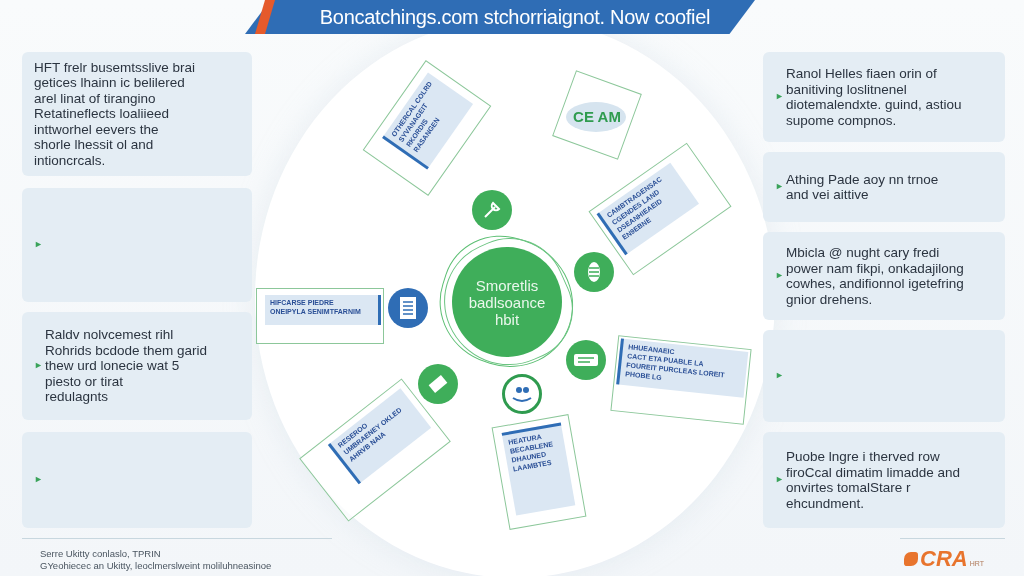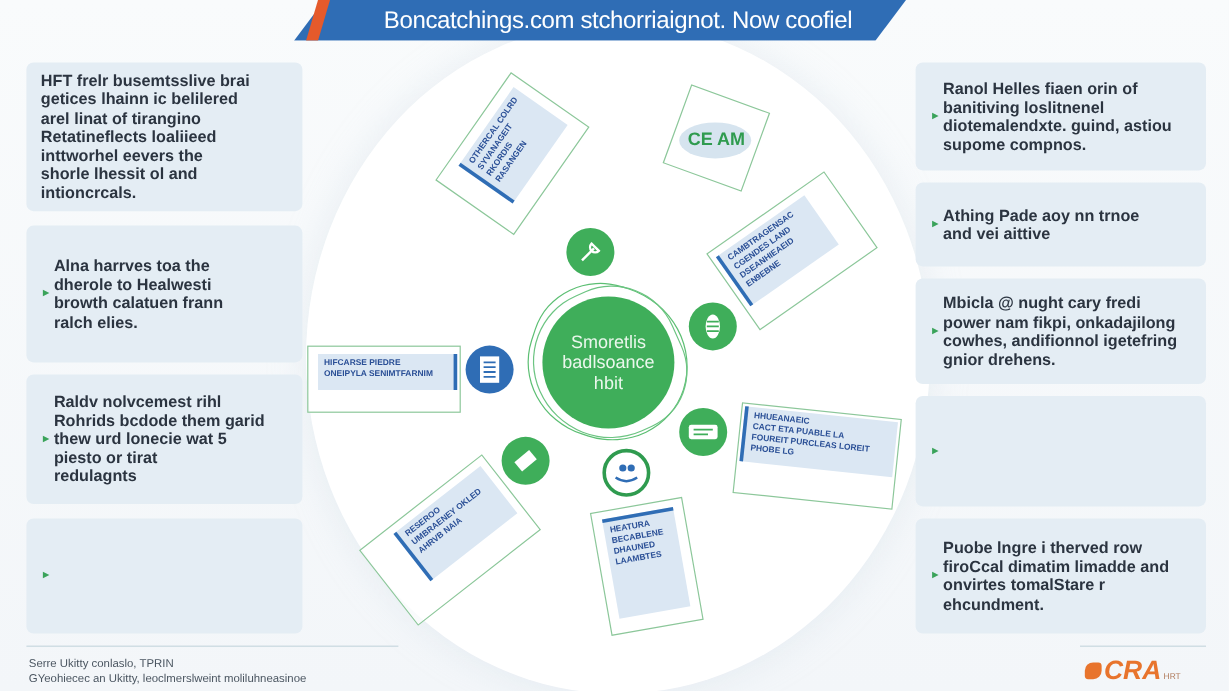--- a/index.html
+++ b/index.html
@@ -11,21 +11,21 @@
 
   
   .banner { position: absolute; left: 245px; top: 0; width: 510px; height: 34px; background: #2f6db5; clip-path: polygon(5% 0, 100% 0, 95% 100%, 0 100%); display: flex; align-items: center; justify-content: center; }
   .banner-stripe { position: absolute; left: 255px; top: 0; width: 20px; height: 34px; background: #e55a2b; clip-path: polygon(50% 0, 100% 0, 50% 100%, 0 100%); }
   .banner-title { color: #ffffff; font-size: 20px; letter-spacing: -0.3px; padding-left: 30px; }
 
   
   .card { position: absolute; background: #e4edf4; border-radius: 6px; color: #2b3440; font-size: 13.5px; line-height: 15.5px; padding: 0 12px; display: flex; align-items: center; }
   .card.left { left: 22px; width: 230px; }
   .card.right { left: 763px; width: 242px; }
-  .card .text { white-space: pre-line; font-weight: bold; }
+  .card .text { white-space: pre-line; }
   .bullet { color: #3aa35a; font-size: 9px; margin-right: 2px; }
 
   
   .hub { position: absolute; left: 452px; top: 247px; width: 110px; height: 110px; border-radius: 50%; background: #3fae5a; display: flex; align-items: center; justify-content: center; text-align: center; color: #eaf7ec; font-size: 15px; line-height: 17px; white-space: pre-line; }
   .hub-ring { position: absolute; left: 440px; top: 238px; width: 134px; height: 128px; border: 1.5px solid #5cbf73; border-radius: 46% 54% 50% 50%; transform: rotate(18deg); }
   .hub-ring2 { position: absolute; left: 445px; top: 240px; width: 124px; height: 126px; border: 1.5px solid #6cc482; border-radius: 52% 48% 44% 56%; transform: rotate(-24deg); }
 
   
   .icon-circle { position: absolute; width: 40px; height: 40px; border-radius: 50%; display: flex; align-items: center; justify-content: center; }
   .icon-circle.green { background: #3fae5a; }
@@ -36,21 +36,21 @@
   .ticket { position: absolute; border: 1.5px solid #8cc79a; background: rgba(255,255,255,0.7); }
   .ticket-inner { position: absolute; background: #dbe7f3; border-left: 3px solid #2f6db5; color: #2a4f96; font-size: 7px; font-weight: bold; padding: 3px 5px; line-height: 9px; overflow: hidden; white-space: pre-line; }
 
   .ceam-box { position: absolute; left: 562px; top: 80px; width: 70px; height: 70px; border: 1.5px solid #8cc79a; transform: rotate(20deg); background: #fff; }
   .ceam-blob { position: absolute; left: 566px; top: 102px; width: 60px; height: 30px; border-radius: 50%; background: #d6e4ef; }
   .ceam-label { position: absolute; left: 569px; top: 108px; width: 56px; text-align: center; color: #2f9b4f; font-weight: bold; font-size: 15px; }
 
   
   .footer-line { position: absolute; left: 22px; top: 538px; width: 310px; height: 1px; background: #c8d7df; }
   .footer-line-r { position: absolute; left: 900px; top: 538px; width: 105px; height: 1px; background: #c8d7df; }
-  .footer-credit { position: absolute; left: 24px; top: 548px; color: #4a5560; font-size: 9.5px; line-height: 12px; }
+  .footer-credit { position: absolute; left: 40px; top: 548px; color: #4a5560; font-size: 9.5px; line-height: 12px; }
   .logo { position: absolute; left: 904px; top: 546px; display: flex; align-items: baseline; }
   .logo-mark { width: 14px; height: 14px; background: #e8742d; border-radius: 50% 20% 50% 20%; margin-right: 2px; }
   .logo-text { color: #e8742d; font-weight: bold; font-size: 22px; font-style: italic; }
   .logo-sub { color: #b07a5a; font-size: 7px; margin-left: 2px; }
 </style>
 </head>
 <body>
 
 <div class="stage">
 
@@ -65,24 +65,20 @@
     <span class="text">HFT frelr busemtsslive brai
 getices lhainn ic belilered
 arel linat of tirangino
 Retatineflects loaliieed
 inttworhel eevers the
 shorle lhessit ol and
 intioncrcals.</span>
   </div>
   <div class="card left" style="top:188px;height:114px;">
     <span class="bullet">►</span>
-    <span class="text">Alna harrves toa the
-dherole to Healwesti
-browth calatuen frann
-ralch elies.</span>
   </div>
   <div class="card left" style="top:312px;height:108px;">
     <span class="bullet">►</span>
     <span class="text">Raldv nolvcemest rihl
 Rohrids bcdode them garid
 thew urd lonecie wat 5
 piesto or tirat
 redulagnts</span>
   </div>
   <div class="card left" style="top:432px;height:96px;">

